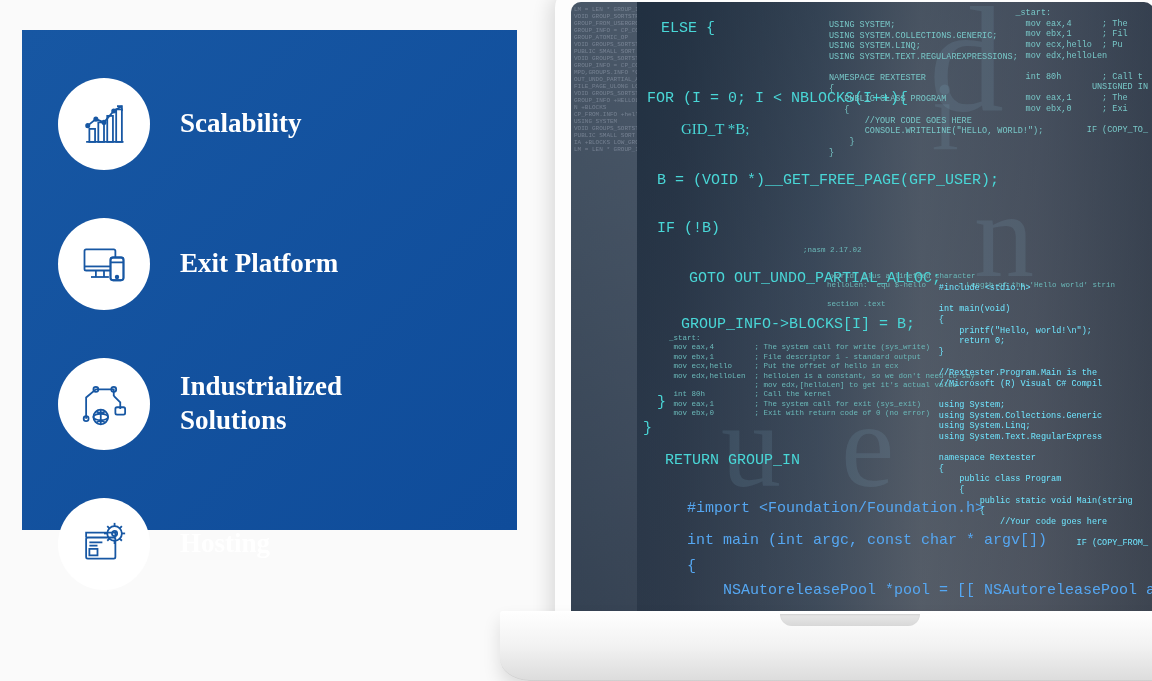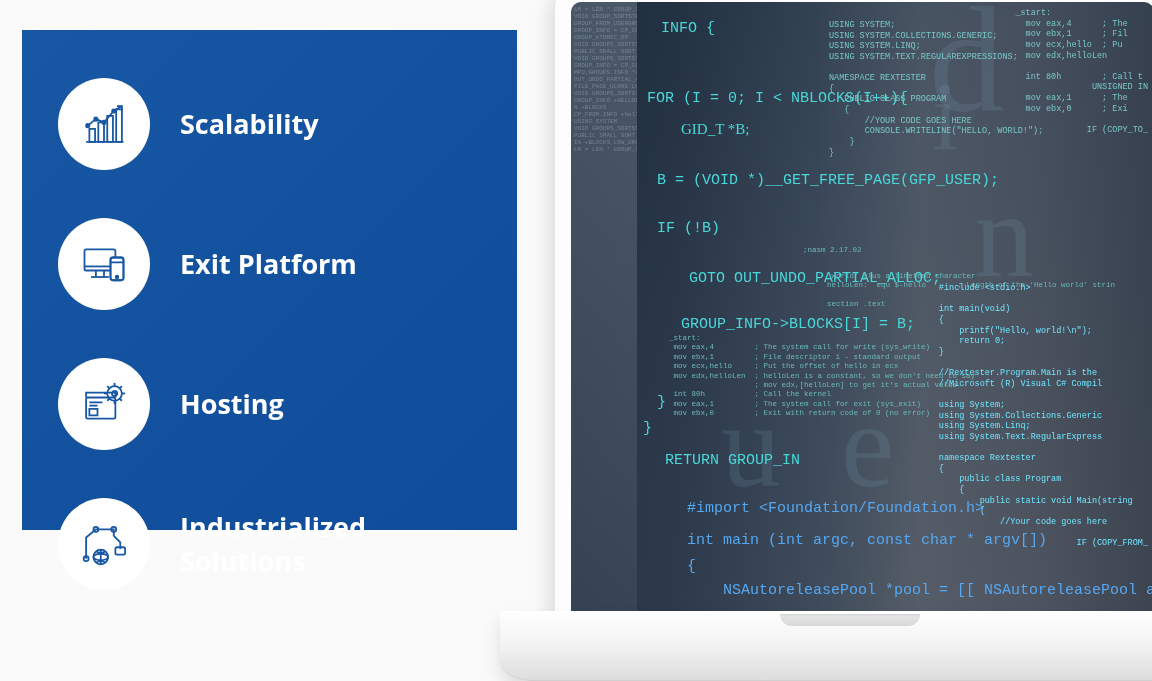--- a/index.html
+++ b/index.html
@@ -12,20 +12,21 @@
     overflow: hidden;
   }
   .blue-panel {
     position: absolute;
     left: 22px;
     top: 30px;
     width: 495px;
     height: 500px;
     background: linear-gradient(135deg, #1757a3 0%, #0f4c9a 100%);
     padding: 48px 36px;
+    font-family: Liberation Serif, serif;
   }
   .feature-row {
     display: flex;
     align-items: center;
     margin-bottom: 48px;
     gap: 30px;
   }
   .feature-row:last-child { margin-bottom: 0; }
   .icon-circle {
     flex: 0 0 92px;
@@ -163,20 +164,40 @@
         <line x1="22" y1="40" x2="22" y2="48"></line>
         <line x1="32" y1="40" x2="32" y2="48"></line>
         <line x1="16" y1="48" x2="38" y2="48"></line>
         <rect x="40" y="24" width="16" height="28" rx="3" fill="#ffffff"></rect>
         <rect x="40" y="24" width="16" height="28" rx="3"></rect>
         <line x1="40" y1="30" x2="56" y2="30"></line>
         <circle cx="48" cy="48" r="1.6" fill="#1757a3"></circle>
       </svg>
     </div>
     <div class="feature-label">Exit Platform</div>
+  </div>
+
+  <div class="feature-row">
+    <div class="icon-circle">
+      <svg viewBox="0 0 64 64" fill="none" stroke="#1757a3" stroke-width="2.2">
+        <path d="M10 50 L10 24 L22 14 L44 14 L44 22"></path>
+        <path d="M44 22 L52 30 L52 38"></path>
+        <circle cx="10" cy="50" r="3"></circle>
+        <circle cx="22" cy="14" r="3"></circle>
+        <circle cx="44" cy="14" r="3"></circle>
+        <rect x="46" y="36" width="12" height="9" rx="2"></rect>
+        <circle cx="28" cy="48" r="9"></circle>
+        <ellipse cx="28" cy="48" rx="9" ry="4"></ellipse>
+        <line x1="28" y1="39" x2="28" y2="57"></line>
+        <path d="M22 41 Q28 45 34 41"></path>
+        <path d="M22 55 Q28 51 34 55"></path>
+      </svg>
+    </div>
+    <div class="feature-label" style="white-space:pre-line">Industrialized
+Solutions</div>
   </div>
 
   <div class="feature-row">
     <div class="icon-circle">
       <svg viewBox="0 0 64 64" fill="none" stroke="#1757a3" stroke-width="2.2">
         <rect x="10" y="24" width="36" height="26" rx="2"></rect>
         <polyline points="10,24 10,18 46,18 46,24"></polyline>
         <line x1="14" y1="30" x2="30" y2="30"></line>
         <line x1="14" y1="34" x2="24" y2="34"></line>
         <rect x="14" y="38" width="10" height="8"></rect>
@@ -186,40 +207,20 @@
         <line x1="45" y1="28" x2="45" y2="32"></line>
         <line x1="32" y1="19" x2="36" y2="19"></line>
         <line x1="54" y1="19" x2="58" y2="19"></line>
         <line x1="36" y1="10" x2="39" y2="13"></line>
         <line x1="51" y1="25" x2="54" y2="28"></line>
         <line x1="54" y1="10" x2="51" y2="13"></line>
         <line x1="39" y1="25" x2="36" y2="28"></line>
       </svg>
     </div>
     <div class="feature-label">Hosting</div>
-  </div>
-
-  <div class="feature-row">
-    <div class="icon-circle">
-      <svg viewBox="0 0 64 64" fill="none" stroke="#1757a3" stroke-width="2.2">
-        <path d="M10 50 L10 24 L22 14 L44 14 L44 22"></path>
-        <path d="M44 22 L52 30 L52 38"></path>
-        <circle cx="10" cy="50" r="3"></circle>
-        <circle cx="22" cy="14" r="3"></circle>
-        <circle cx="44" cy="14" r="3"></circle>
-        <rect x="46" y="36" width="12" height="9" rx="2"></rect>
-        <circle cx="28" cy="48" r="9"></circle>
-        <ellipse cx="28" cy="48" rx="9" ry="4"></ellipse>
-        <line x1="28" y1="39" x2="28" y2="57"></line>
-        <path d="M22 41 Q28 45 34 41"></path>
-        <path d="M22 55 Q28 51 34 55"></path>
-      </svg>
-    </div>
-    <div class="feature-label" style="white-space:pre-line">Industrialized
-Solutions</div>
   </div>
 
 </div>
 
 <div class="laptop">
   <div class="laptop-screen">
     <div class="screen-inner">
       <div class="strip">LM = LEN * GROUP_INFO.GROUPS
 VOID GROUP_SORTSTRUCT GROUP_INFO GROUPS
 GROUP_FROM_USERGROUP_INFO.GROUPS.PER_BLOCK
@@ -241,21 +242,21 @@
 PUBLIC SMALL SORT +
 IA +BLOCKS LOW_GROUPS
 LM = LEN * GROUP_INFO.GROUPS</div>
 
       <span class="ghost g1">d</span>
       <span class="ghost g2">i</span>
       <span class="ghost g3">n</span>
       <span class="ghost g4">u</span>
       <span class="ghost g5">e</span>
 
-      <div class="code c-big" style="left:90px; top:18px;">INFO {</div>
+      <div class="code c-big" style="left:90px; top:18px;">ELSE {</div>
       <div class="code c-big" style="left:76px; top:88px;">FOR (I = 0; I &lt; NBLOCKS(I++){</div>
       <div class="code c-big" style="left:110px;top:118px;font-family:Liberation Serif, serif;">GID_T *B;</div>
       <div class="code c-big" style="left:86px; top:170px;">B = (VOID *)__GET_FREE_PAGE(GFP_USER);</div>
       <div class="code c-big" style="left:86px; top:218px;">IF (!B)</div>
       <div class="code c-big" style="left:118px;top:268px;">GOTO OUT_UNDO_PARTIAL_ALLOC;</div>
       <div class="code c-big" style="left:110px;top:314px;">GROUP_INFO-&gt;BLOCKS[I] = B;</div>
       <div class="code c-big" style="left:86px; top:392px;">}</div>
       <div class="code c-big" style="left:72px; top:418px;">}</div>
       <div class="code c-big" style="left:94px; top:450px;text-align:right;">RETURN GROUP_IN</div>
 

